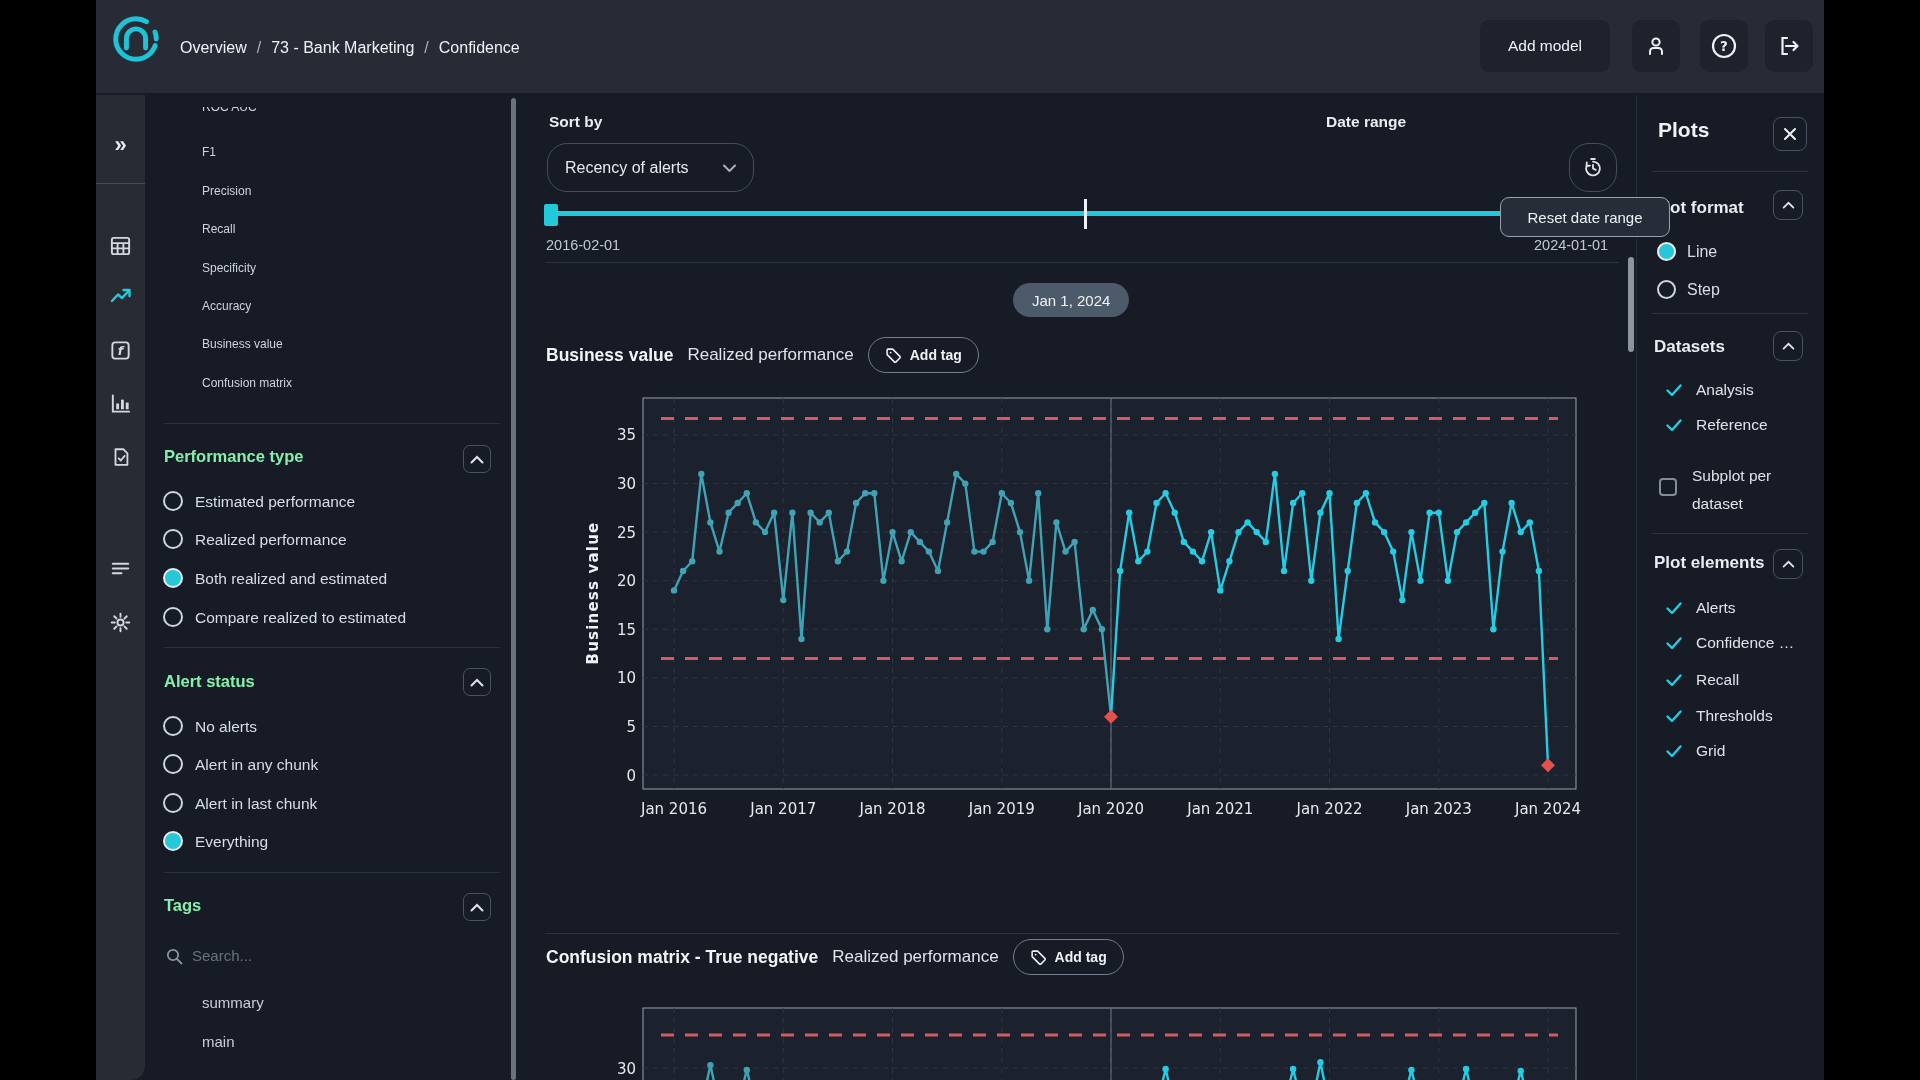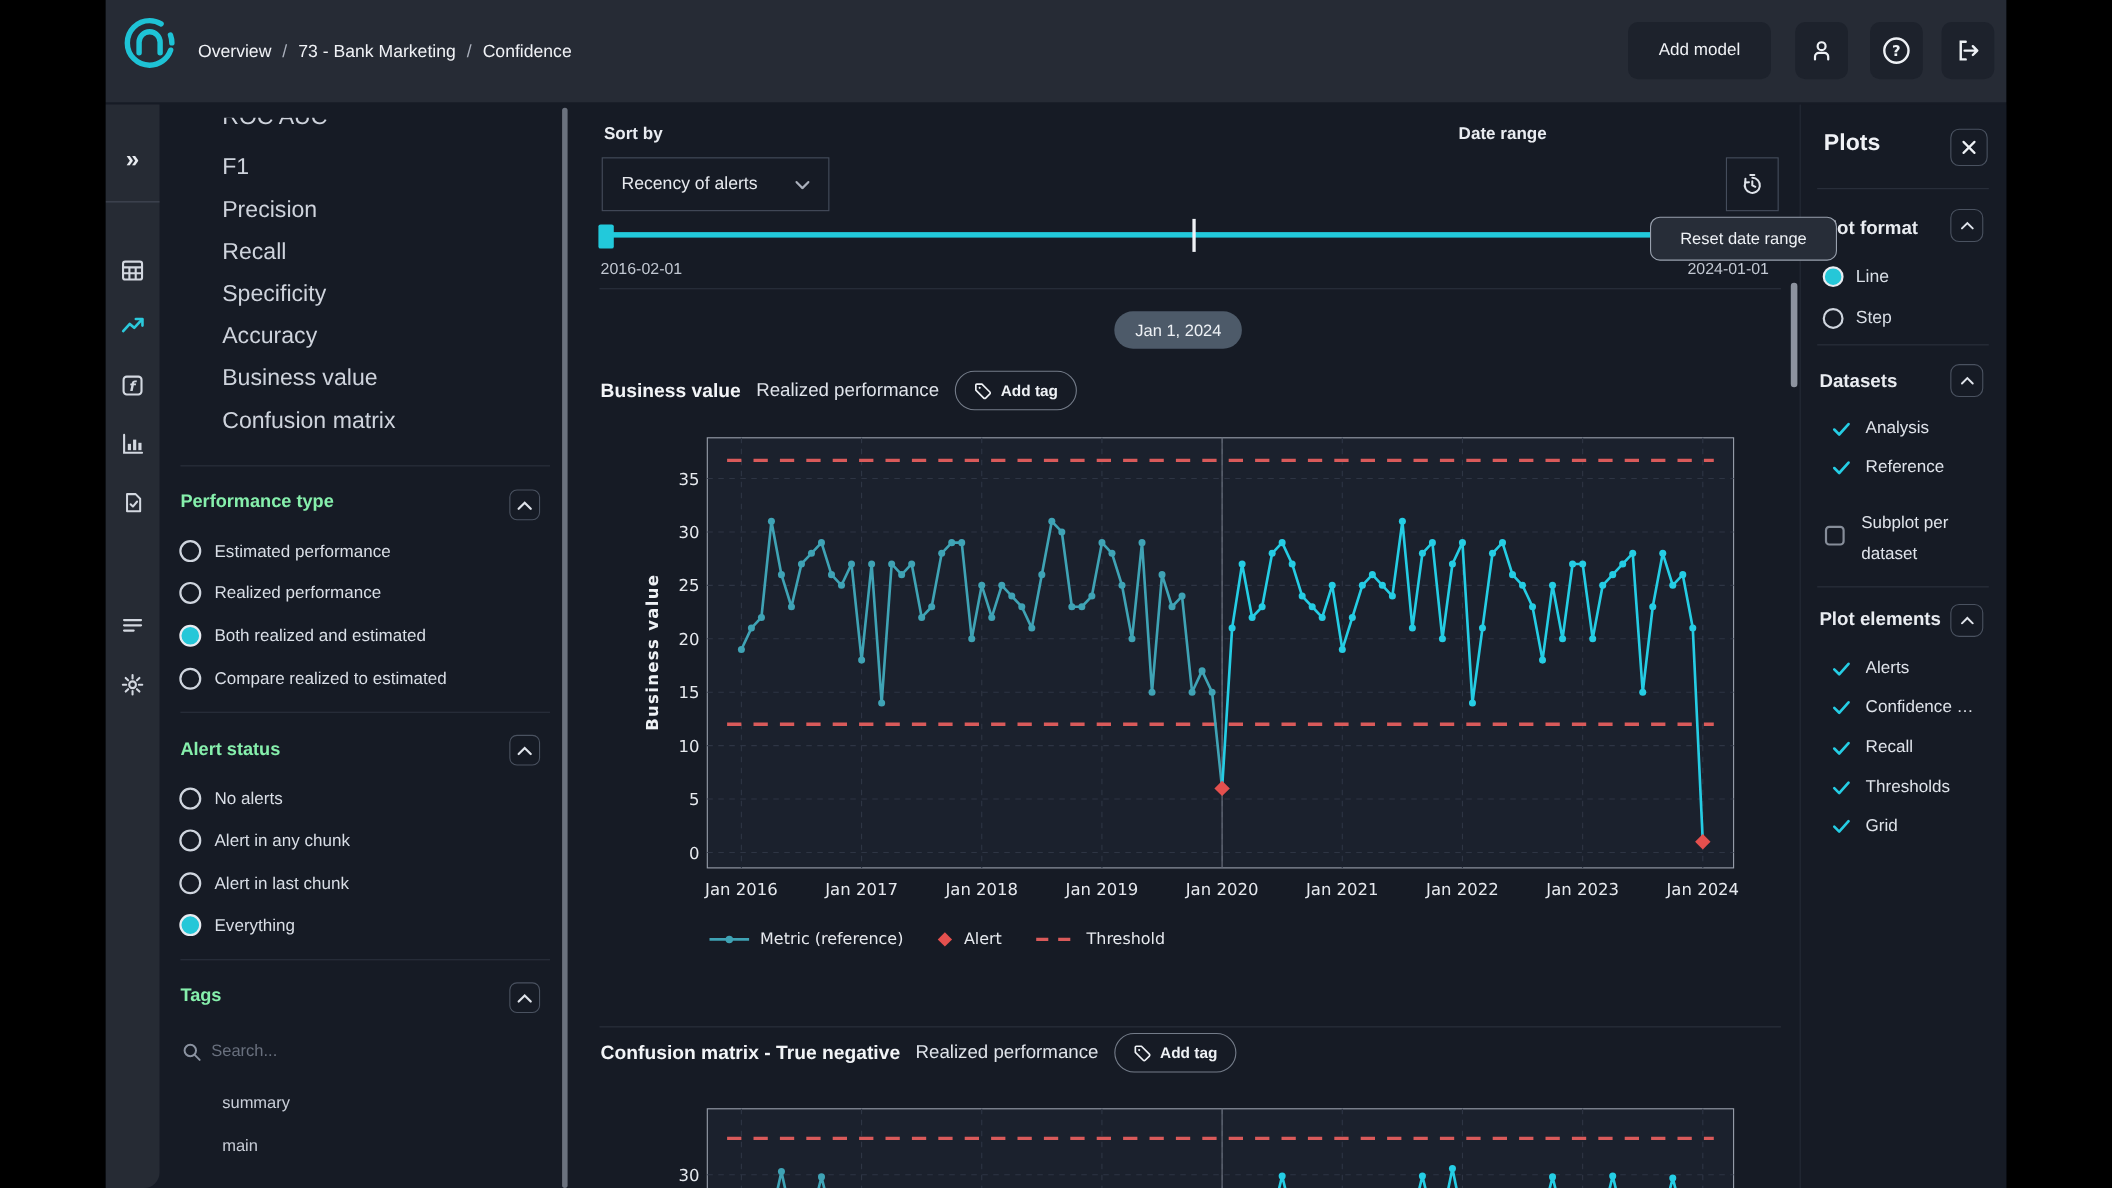--- a/index.html
+++ b/index.html
@@ -14,34 +14,34 @@
   .hbtn{position:absolute;top:20px;height:52px;background:#1d222c;border:none;border-radius:9px;
     color:#f0f2f6;font-size:15.5px;font-family:inherit;display:flex;align-items:center;justify-content:center;cursor:pointer;}
   
   #rail{position:absolute;left:0;top:95px;width:49px;height:985px;background:#262b34;border-radius:0 0 14px 0;}
   .rail-ic{position:absolute;left:0;width:49px;height:30px;display:flex;align-items:center;justify-content:center;}
   
   .side-head{position:absolute;left:68px;color:#86efac;font-size:16.5px;font-weight:600;}
   .sec-div{position:absolute;left:68px;width:336px;height:1px;background:#2b313d;}
   .chev-btn{position:absolute;width:28px;height:28px;border:1px solid #4a5260;border-radius:7px;
     background:transparent;display:flex;align-items:center;justify-content:center;cursor:pointer;}
-  .metric-item{position:absolute;left:106px;height:20px;color:#ced3dc;font-size:21px;line-height:20px;cursor:pointer;white-space:nowrap;}
+  .metric-item{position:absolute;left:106px;height:20px;color:#ced3dc;font-size:12px;line-height:20px;cursor:pointer;white-space:nowrap;}
   .radio-row{position:absolute;display:flex;align-items:flex-end;gap:12px;height:28px;cursor:pointer;}
   .radio-c{width:20px;height:20px;border-radius:50%;border:2px solid #cfd5de;flex:0 0 auto;}
   .radio-c.sel{background:#25c7d8;border-color:#e8ebf0;}
   .radio-lb{color:#d9dee6;font-size:15.5px;white-space:nowrap;}
   .check-row{position:absolute;display:flex;align-items:center;gap:12px;height:26px;cursor:pointer;}
   .check-lb{color:#dfe3ea;font-size:15.5px;white-space:nowrap;}
   .tag-item{position:absolute;left:106px;height:20px;color:#c9ced8;font-size:15px;line-height:20px;cursor:pointer;}
   #tag-search{position:absolute;left:94px;top:946px;width:220px;background:transparent;border:none;outline:none;
     color:#dfe3ea;font-size:15px;font-family:inherit;}
   #tag-search::placeholder{color:#69707e;}
   
   .tb-label{position:absolute;color:#e9ecf1;font-size:15.5px;font-weight:600;top:113px;}
-  .tb-box{position:absolute;top:143px;height:49px;border:1px solid #454d5c;border-radius:0;
+  .tb-box{position:absolute;top:143px;height:49px;border:1px solid #454d5c;border-radius:20px;
     display:flex;align-items:center;color:#e6e9ee;font-size:16px;cursor:pointer;background:transparent;}
   #slider-track{position:absolute;left:452px;top:211px;width:1070px;height:5px;background:#22c9db;}
   #slider-handle{position:absolute;left:448px;top:204px;width:14px;height:22px;background:#22c9db;border-radius:2px;cursor:ew-resize;}
   #slider-tick{position:absolute;left:988px;top:199px;width:3px;height:30px;background:#eef1f5;}
   .slider-date{position:absolute;top:237px;color:#c2c8d2;font-size:14.5px;}
   .h-div{position:absolute;left:449px;width:1074px;height:1px;background:#2b313d;}
   #date-chip{position:absolute;left:917px;top:283px;height:34px;padding:0 19px;border-radius:17px;
     background:#4d5a69;color:#eef1f5;font-size:15px;display:flex;align-items:center;}
   .chart-head{position:absolute;left:450px;height:38px;display:flex;align-items:center;gap:14px;}
   .chart-title{color:#f2f4f7;font-size:17.5px;font-weight:700;white-space:nowrap;}
@@ -413,41 +413,20 @@
       <circle cx="935.6" cy="113.0" r="3.2" fill="#25cde4"></circle>
       <circle cx="944.7" cy="142.1" r="3.2" fill="#25cde4"></circle>
       <circle cx="953.8" cy="132.4" r="3.2" fill="#25cde4"></circle>
       <circle cx="962.9" cy="181.0" r="3.2" fill="#25cde4"></circle>
       <circle cx="972.0" cy="375.3" r="3.2" fill="#25cde4"></circle>
       <path d="M535.0016 319.7142 L542.0016 326.7142 L535.0016 333.7142 L528.0016 326.7142 Z" fill="#e4504e"></path>
       <path d="M972.0032000000001 368.2857 L979.0032000000001 375.2857 L972.0032000000001 382.2857 L965.0032000000001 375.2857 Z" fill="#e4504e"></path>
     </svg>
 
   <div id="legend">
-      <div class="leg-row">
-        <span class="leg-item">
-          <svg width="38" height="10" viewBox="0 0 38 10">
-            <line x1="1" y1="5" x2="37" y2="5" stroke="#3fa3b5" stroke-width="2.6"></line>
-            <circle cx="19" cy="5" r="3.4" fill="#3fa3b5"></circle>
-          </svg>
-          <span class="leg-text">Metric (reference)</span>
-        </span>
-        <span class="leg-item">
-          <svg width="16" height="16" viewBox="0 0 16 16">
-            <path d="M8 1.5 L14.5 8 L8 14.5 L1.5 8 Z" fill="#e4504e"></path>
-          </svg>
-          <span class="leg-text">Alert</span>
-        </span>
-        <span class="leg-item">
-          <svg width="38" height="10" viewBox="0 0 38 10">
-            <line x1="1" y1="5" x2="37" y2="5" stroke="#d95a5a" stroke-width="3" stroke-dasharray="11 9"></line>
-          </svg>
-          <span class="leg-text">Threshold</span>
-        </span>
-      </div>
     </div>
 
   <div class="h-div" style="top:933px;"></div>
 
   <div class="chart-head" style="top:938px;justify-content:center;">
     <span class="chart-title">Confusion matrix - True negative</span>
     <span class="chart-sub">Realized performance</span>
     <button class="addtag-btn">
       <svg width="17" height="17" viewBox="0 0 20 20">
         <path d="M2.5 3.5 a1 1 0 0 1 1-1 H9 L17.5 11 a1.4 1.4 0 0 1 0 2 L13 17.5 a1.4 1.4 0 0 1 -2 0 L2.5 9 Z" fill="none" stroke="#eef1f5" stroke-width="1.8" stroke-linejoin="round"></path>

